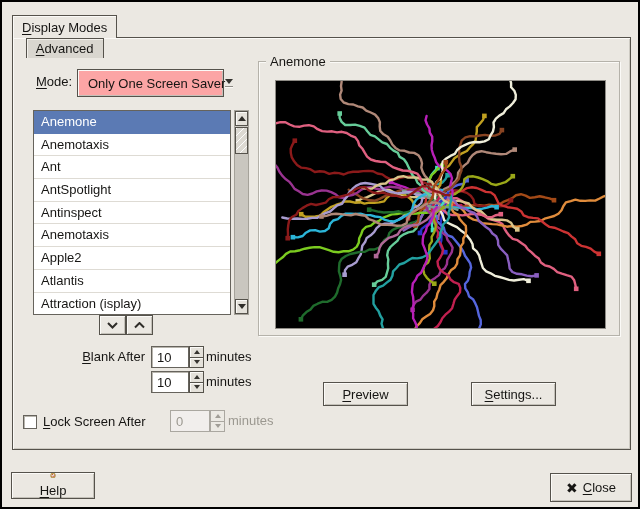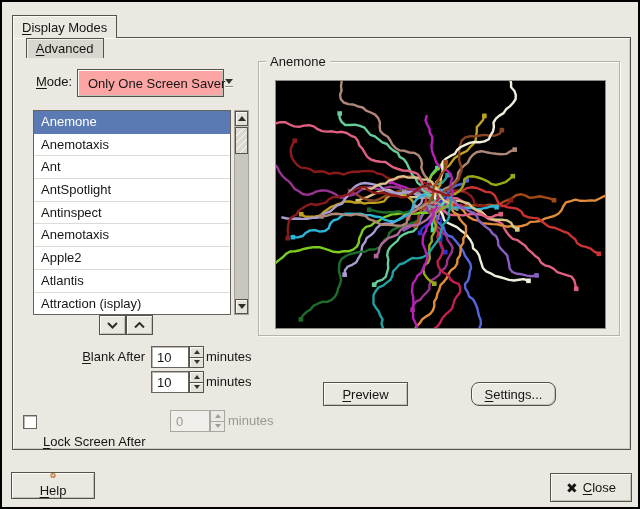--- a/index.html
+++ b/index.html
@@ -204,21 +204,21 @@
       <div class="spin-btn">
           <span class="s-up"></span>
         </div>
       <div class="spin-btn">
           <span class="s-down"></span>
         </div>
     </div>
     <div class="unit" style="left:193px;top:333px;">minutes</div>
 
     <div class="checkbox" style="left:10px;top:377px;"></div>
-    <div class="unit" style="left:30px;top:373px;margin-top:20px;"><u>L</u>ock Screen After</div>
+    <div class="unit" style="left:30px;top:373px;"><u>L</u>ock Screen After</div>
     <input class="entry" style="left: 157px; top: 372px; width: 40px;" disabled="" value="0">
     <div class="spin-col disabled" style="left:197px;top:372px;">
       <div class="spin-btn">
           <span class="s-up"></span>
         </div>
       <div class="spin-btn">
           <span class="s-down"></span>
         </div>
     </div>
     <div class="unit disabled" style="left:215px;top:372px;">minutes</div>
@@ -336,21 +336,21 @@
             <rect x="167.5" y="78.9" width="4.6" height="4.6" fill="#a34a17"></rect>
             <path d="M173.6 114.3L168.6 113.9L164.3 111.7L159.6 110.1L155.0 108.4L151.4 105.4L146.4 105.2L142.2 107.6L138.6 110.7L134.7 113.3L130.6 115.9L125.7 116.4L121.0 114.8L116.0 114.8L111.4 113.1L106.8 111.5L101.9 112.4L97.0 111.5L92.7 109.3L89.0 106.2L84.0 106.4L79.4 108.1L75.8 111.1L71.7 113.7L66.9 114.8L62.1 116.1L57.1 116.1L52.8 118.3L49.6 121.7L44.8 122.9L40.0 124.0L35.1 122.9L30.5 124.7L26.4 127.1L22.5 129.9L20.2 133.8L15.9 136.0L13.1 139.7L12.3 144.0L11.8 148.4L12.0 152.8L11.7 157.2" fill="none" stroke="#8b1a1a" stroke-width="2.4" stroke-linejoin="round" stroke-linecap="round"></path>
             <rect x="9.4" y="154.9" width="4.6" height="4.6" fill="#8b1a1a"></rect>
           </svg>
         </div>
     </div>
 
     <div class="btn" style="left:310px;top:344px;width:85px;height:24px;">
         <span><u>P</u>review</span>
       </div>
-    <div class="btn" style="left:458px;top:344px;width:85px;height:24px;border-radius:8px;">
+    <div class="btn" style="left:458px;top:344px;width:85px;height:24px;">
         <span><u>S</u>ettings...</span>
       </div>
   </div>
 
   <div class="btn" style="left:9px;top:470px;width:84px;height:27px;flex-direction:column;">
     <svg width="16" height="16" viewBox="0 0 16 16">
       <rect x="0.8" y="0.8" width="14.4" height="14.4" rx="4.5" fill="#e6c454" stroke="#6e4f0e" stroke-width="1.2"></rect>
       <circle cx="8" cy="8" r="5.6" fill="#fff"></circle>
       <circle cx="8" cy="8" r="4" fill="none" stroke="#cc2a14" stroke-width="3" stroke-dasharray="3.14 3.14" transform="rotate(22 8 8)"></circle>
       <circle cx="8" cy="8" r="2.1" fill="#fff" stroke="#8e8b85" stroke-width="0.6"></circle>

